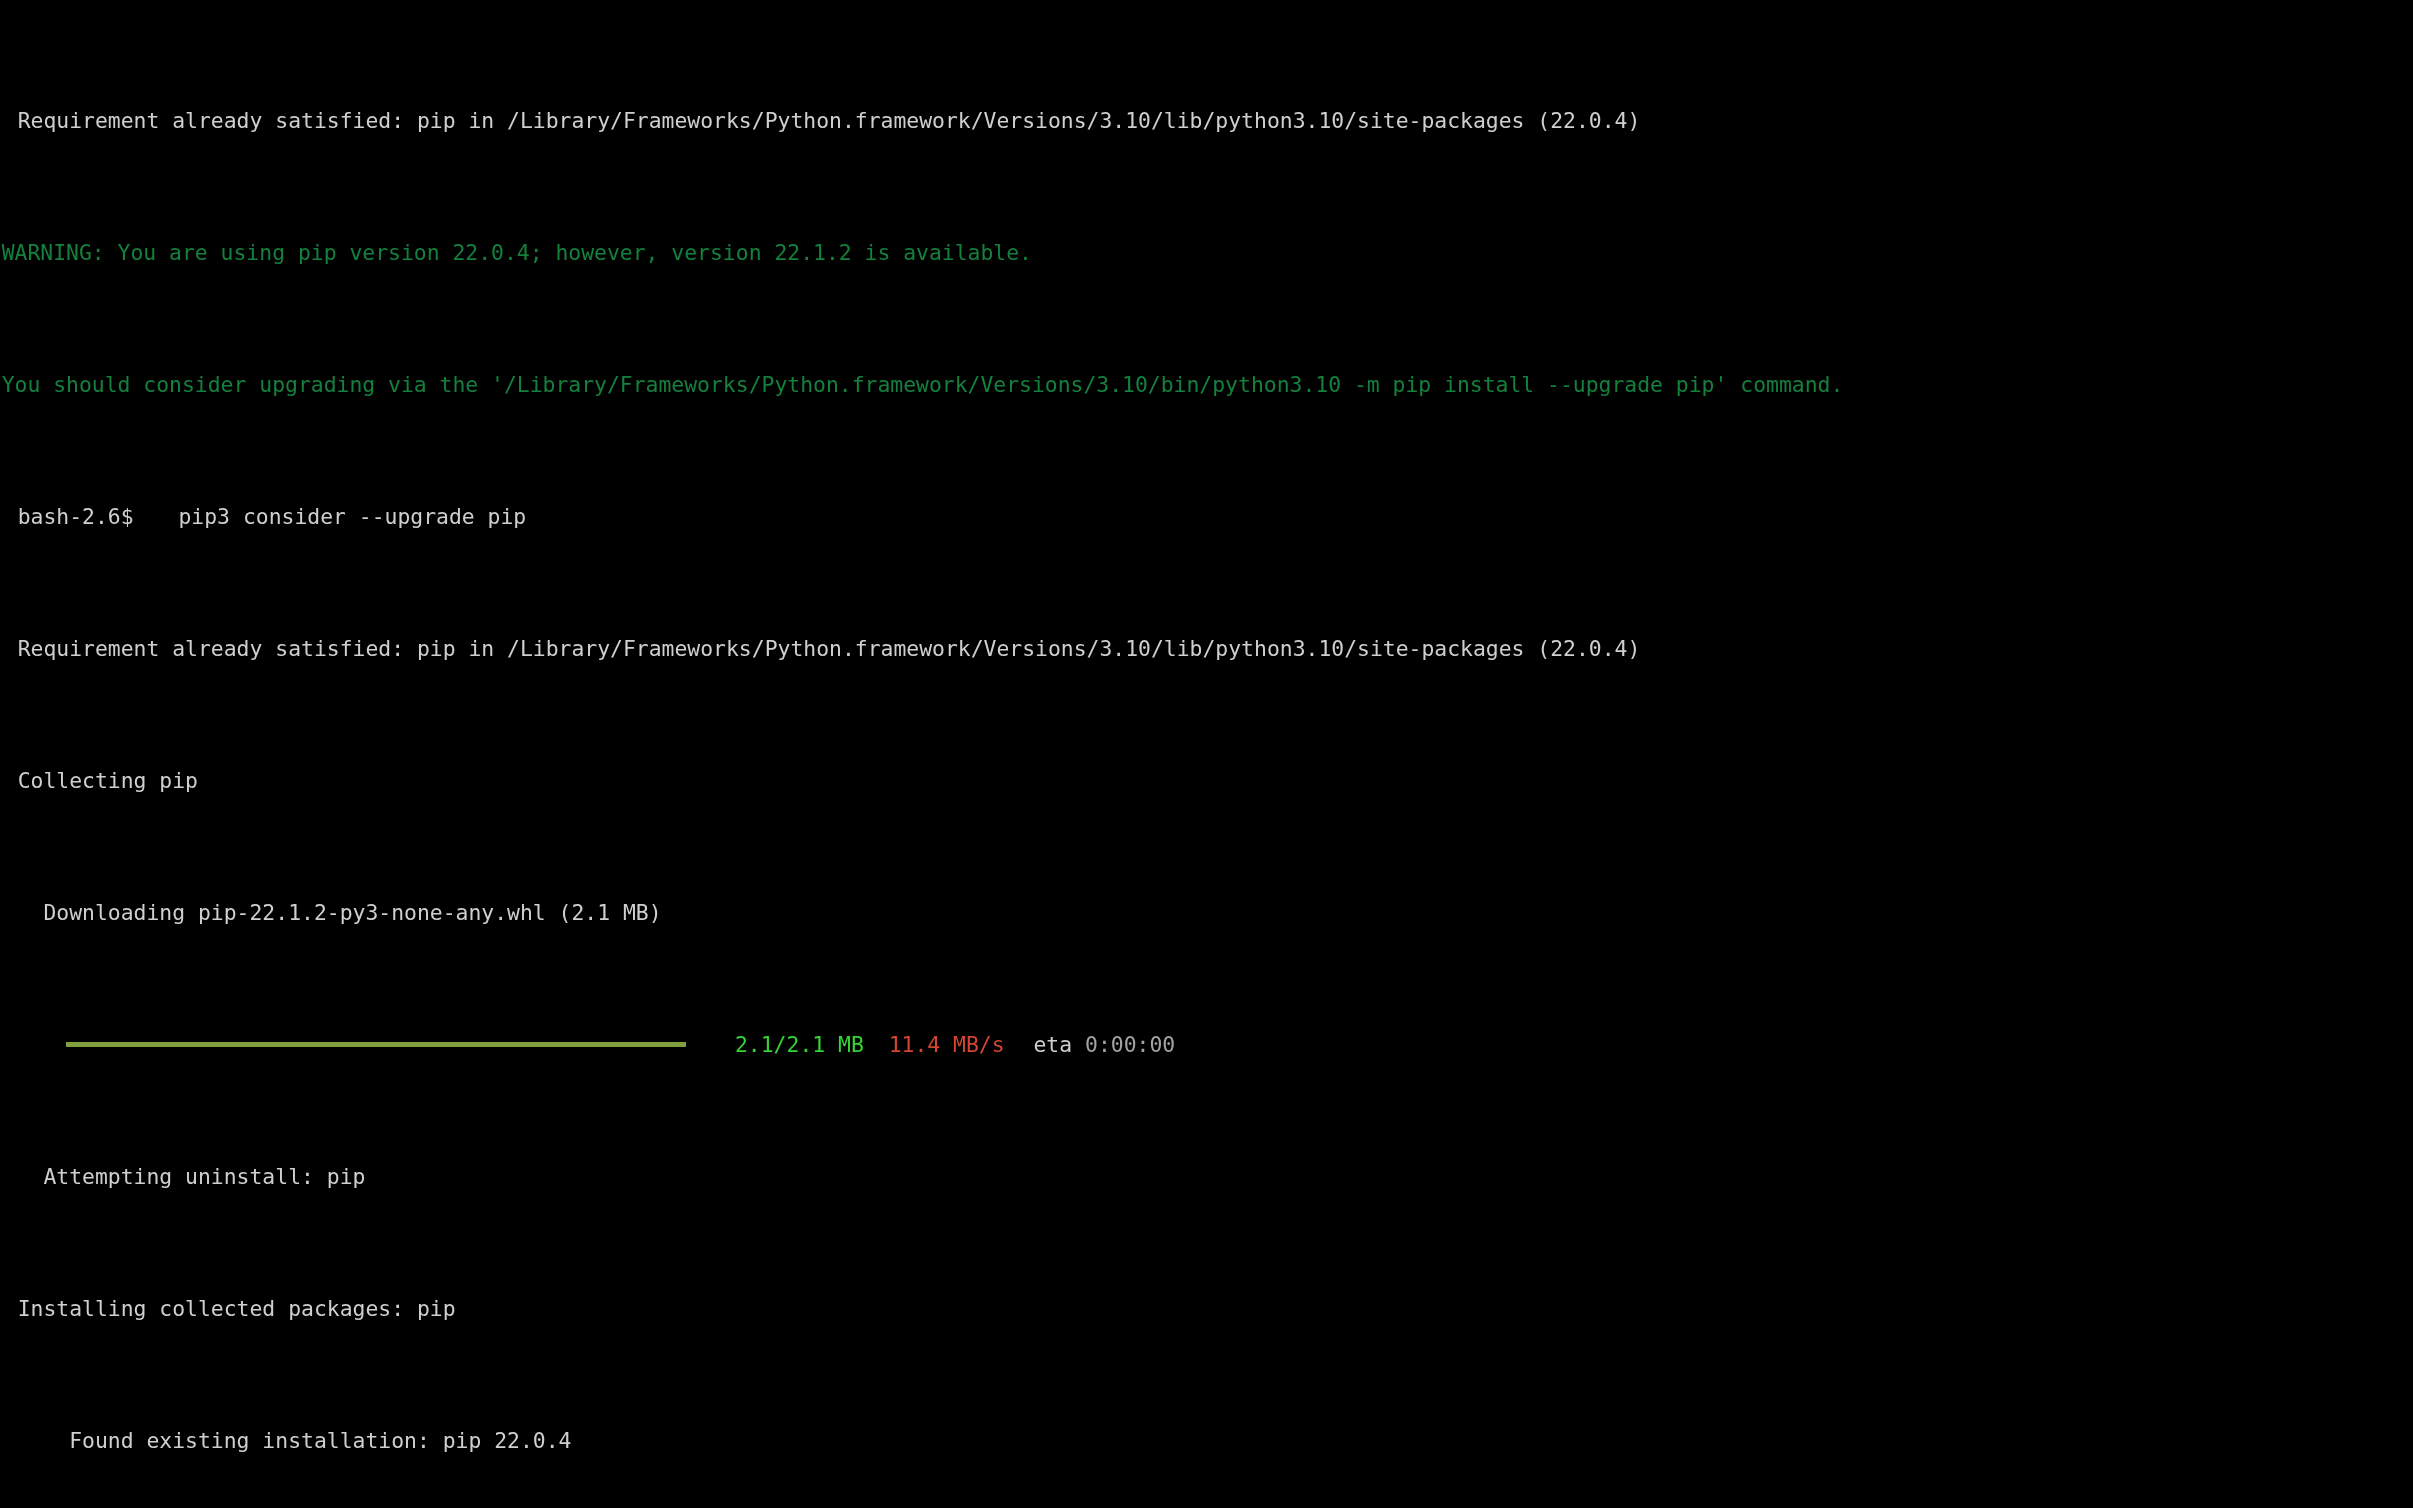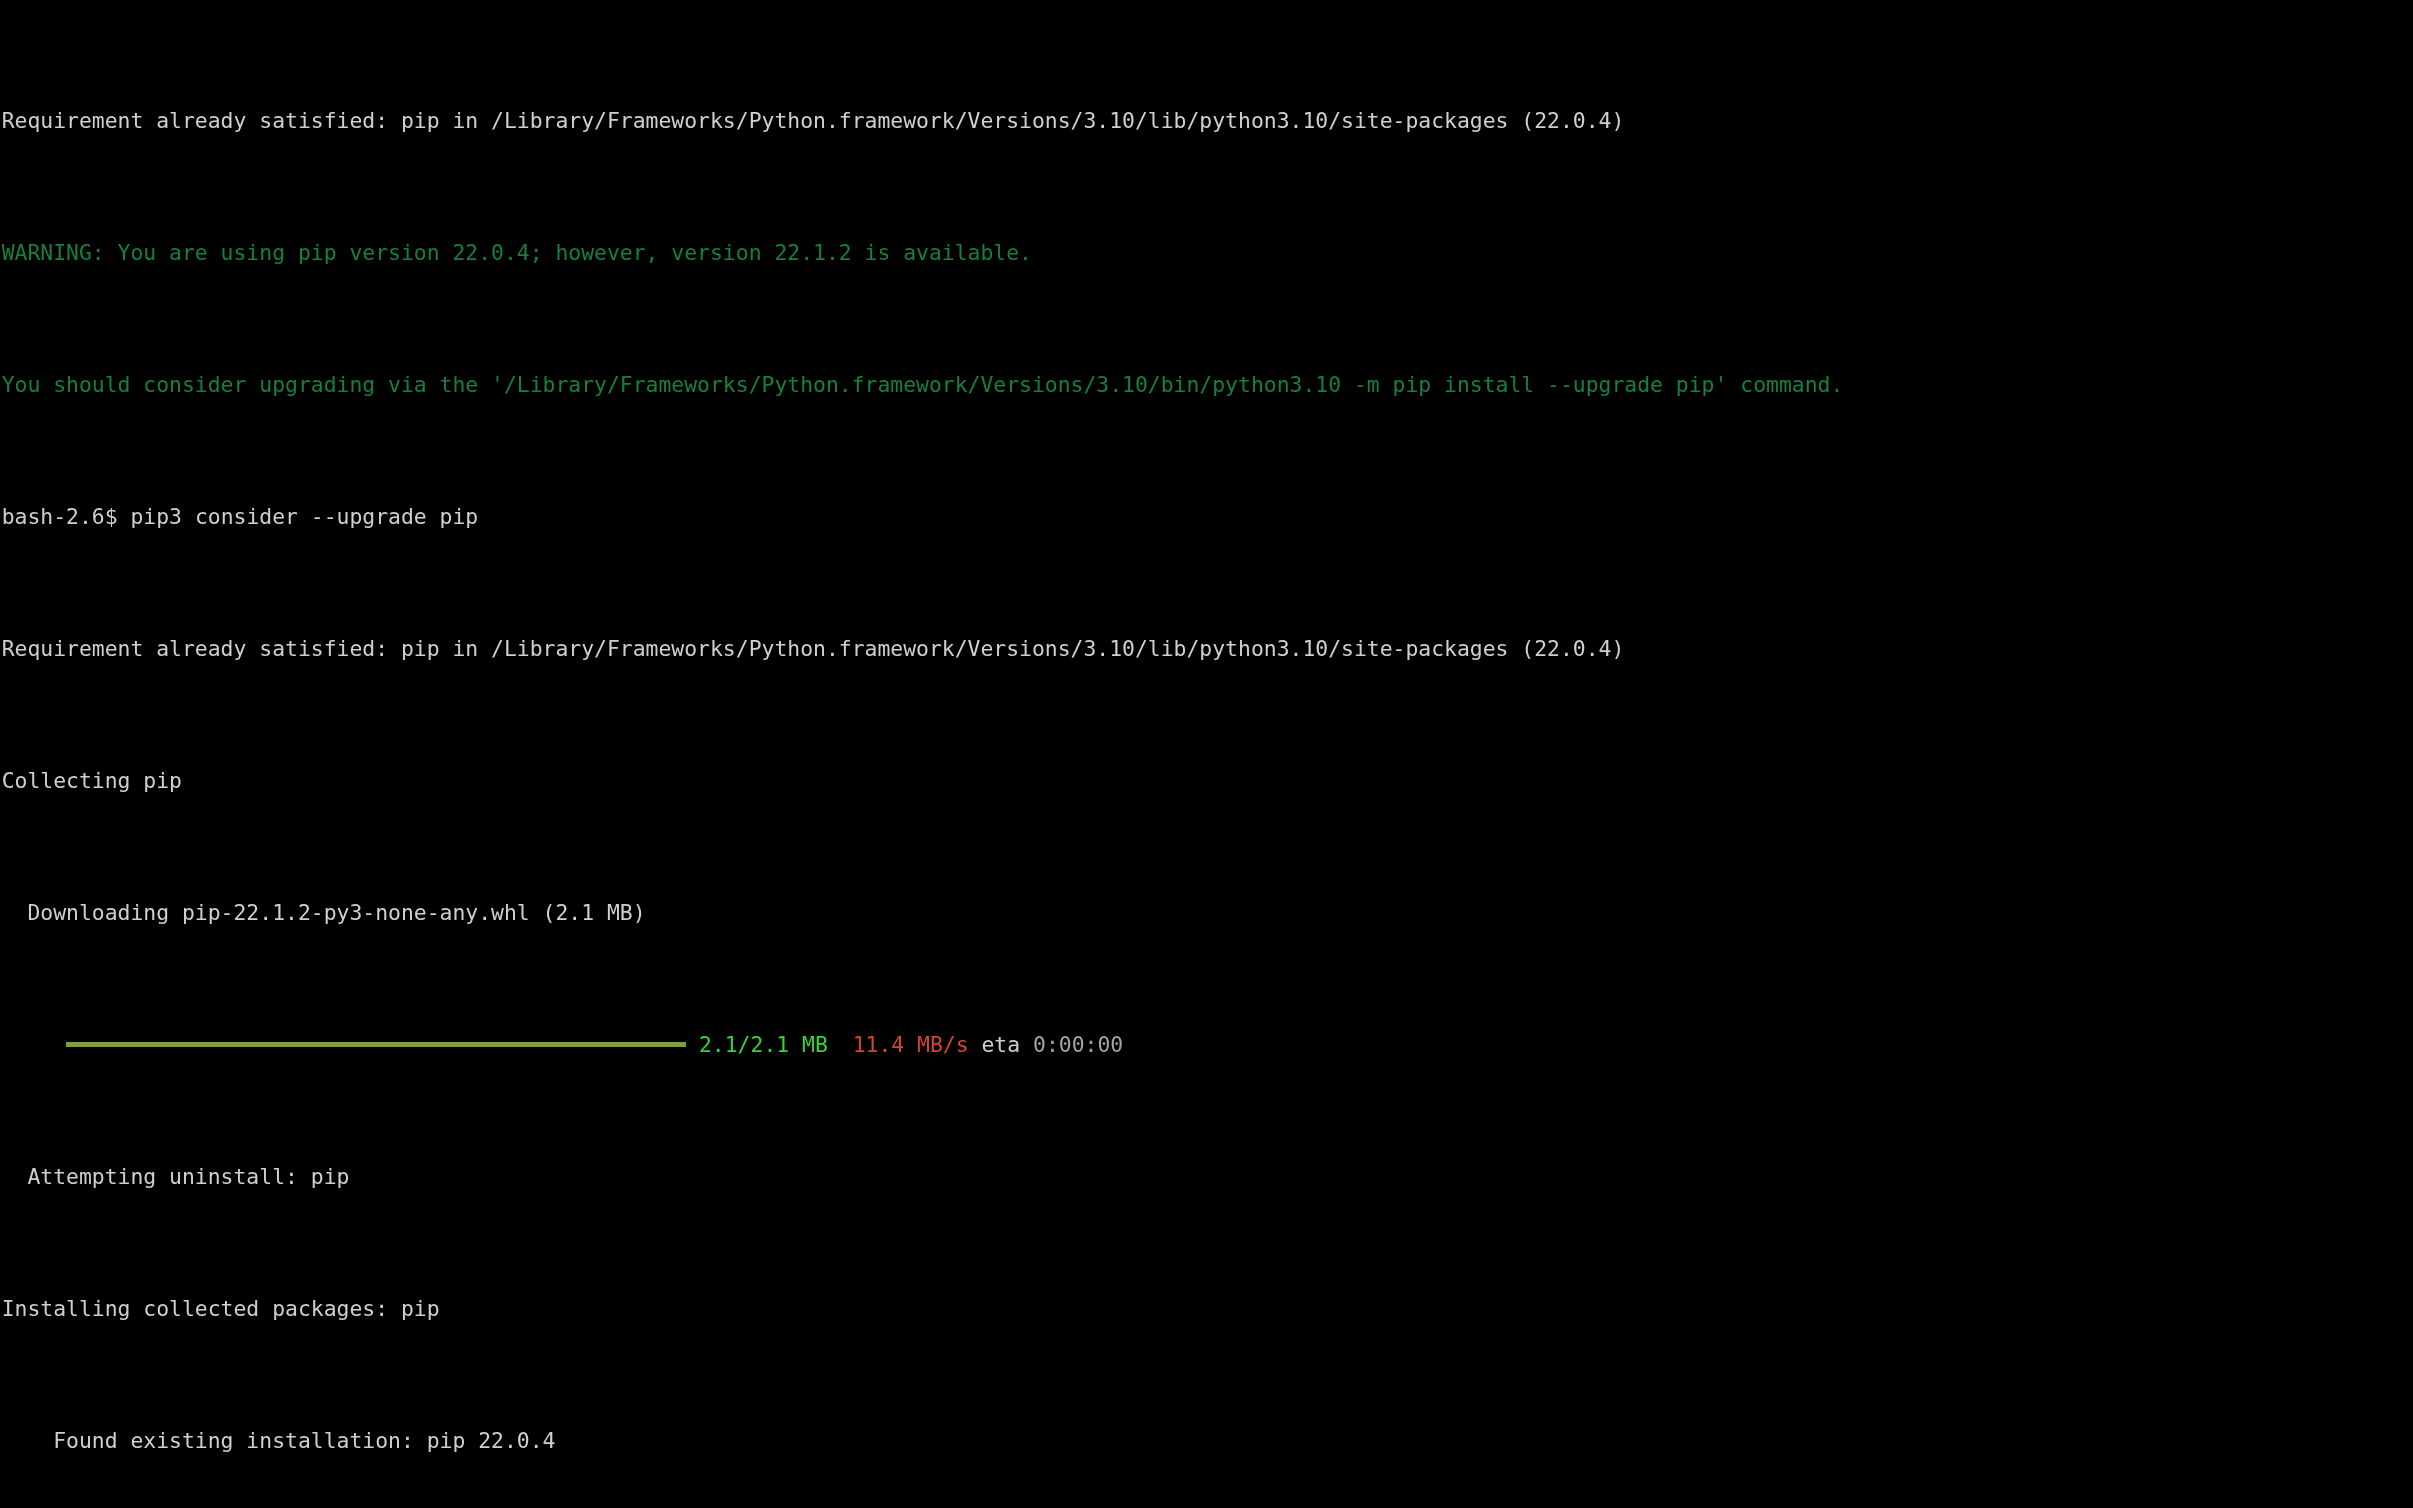--- a/index.html
+++ b/index.html
@@ -26,23 +26,23 @@
     color: #cfcfcf;
     white-space: pre;
   }
   .line {
     white-space: pre;
     height: 33px;
     padding-left: 1.7px;
   }
 
   
-  .fg-default { color: #cfcfcf; }
+  .fg-default { color: #cfcfcf; margin-left: 16px; }
   .fg-yellow  { color: #15803d; }
-  .fg-brgreen { color: #35d435; }
+  .fg-brgreen { color: #35d435; margin-left: 36px; }
   .fg-orange  { color: #d2452f; margin-left: 12px; }
   .fg-brcyan  { color: #a3a3a3; }
 
   
   .pbar-wrap {
     display: inline-block;
     vertical-align: middle;
     position: relative;
     top: -3.4px;
   }

